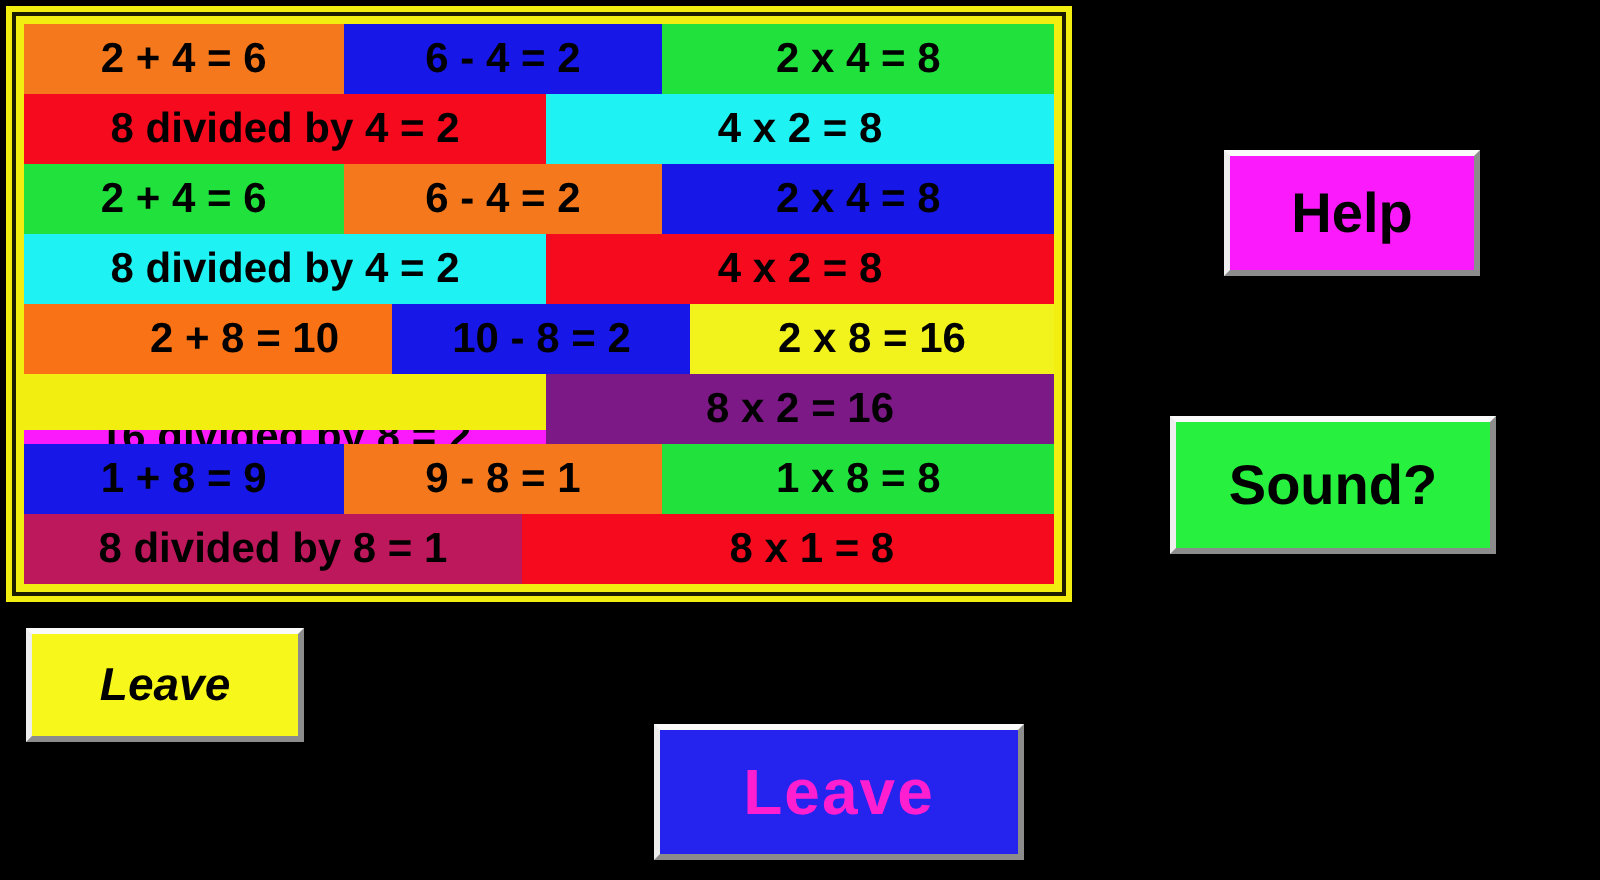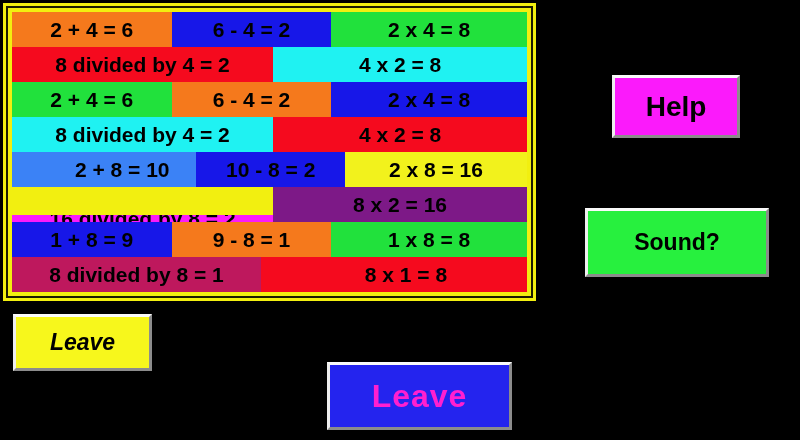--- a/index.html
+++ b/index.html
@@ -27,21 +27,21 @@
   .w2a { width:50.7%; } .w2b { width:49.3%; }
   
   .btn {
     position:absolute; box-sizing:border-box;
     border:3px solid; border-color:#fafafa #8c8c8c #8c8c8c #eeeeee;
     display:flex; align-items:center; justify-content:center;
     font-weight:bold; color:#000; cursor:pointer; padding:0;
     font-family:"Liberation Sans", sans-serif;
   }
   #btn-help   { left:612px; top:75px;  width:128px; height:63px; font-size:28px; }
-  #btn-sound  { left:585px; top:208px; width:184px; height:69px; font-size:23px; }
+  #btn-sound  { left:585px; top:208px; width:163px; height:69px; font-size:28px; }
   #btn-leave  { left:13px;  top:314px; width:139px; height:57px; font-size:23px; font-style:italic; }
   #btn-resume { left:327px; top:362px; width:185px; height:68px; font-size:32px; letter-spacing:1px; }
 </style>
 </head>
 <body>
 
 <div class="stage" style="background-color: rgb(0, 0, 0);">
 
   <div class="board" style="background-color: rgb(242, 239, 16);">
     <div class="board-inner" style="background-color: rgb(242, 239, 16); border-color: rgb(28, 28, 0);">
@@ -62,21 +62,21 @@
         <div class="cell w3b" style="background-color: rgb(245, 121, 28);">6 - 4 = 2</div>
         <div class="cell w3c" style="background-color: rgb(23, 23, 232);">2 x 4 = 8</div>
       </div>
 
       <div class="row">
         <div class="cell w2a" style="background-color: rgb(31, 242, 242);">8 divided by 4 = 2</div>
         <div class="cell w2b" style="background-color: rgb(245, 10, 30);">4 x 2 = 8</div>
       </div>
 
       <div class="row">
-        <div class="cell w3a" style="background-color: #3b82f6; padding-left: 36px;">2 + 8 = 10</div>
+        <div class="cell w3a" style="background-color: #f97316; padding-left: 36px;">2 + 8 = 10</div>
         <div class="cell w3b" style="background-color: rgb(23, 23, 232);">10 - 8 = 2</div>
         <div class="cell w3c" style="background-color: rgb(242, 242, 28);">2 x 8 = 16</div>
       </div>
 
       <div class="row">
         <div class="cell w2a" style="background-color: rgb(251, 26, 251); margin-top: 28px;">16 divided by 8 = 2</div>
         <div class="cell w2b" style="background-color: rgb(125, 25, 135);">8 x 2 = 16</div>
       </div>
 
       <div class="row">

